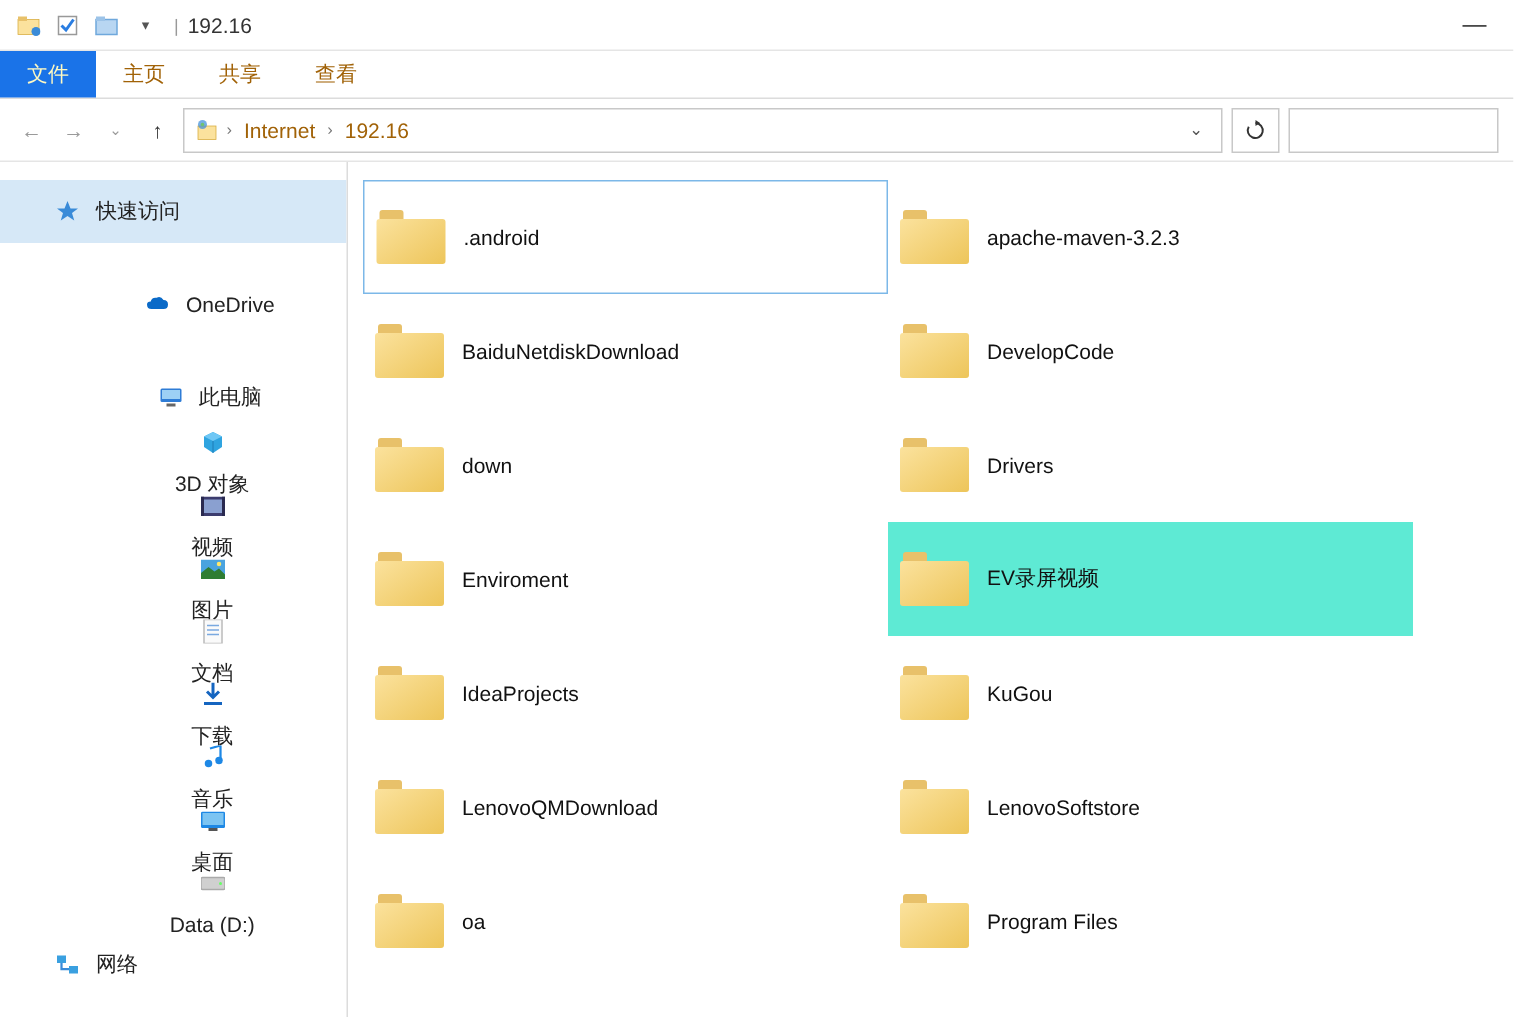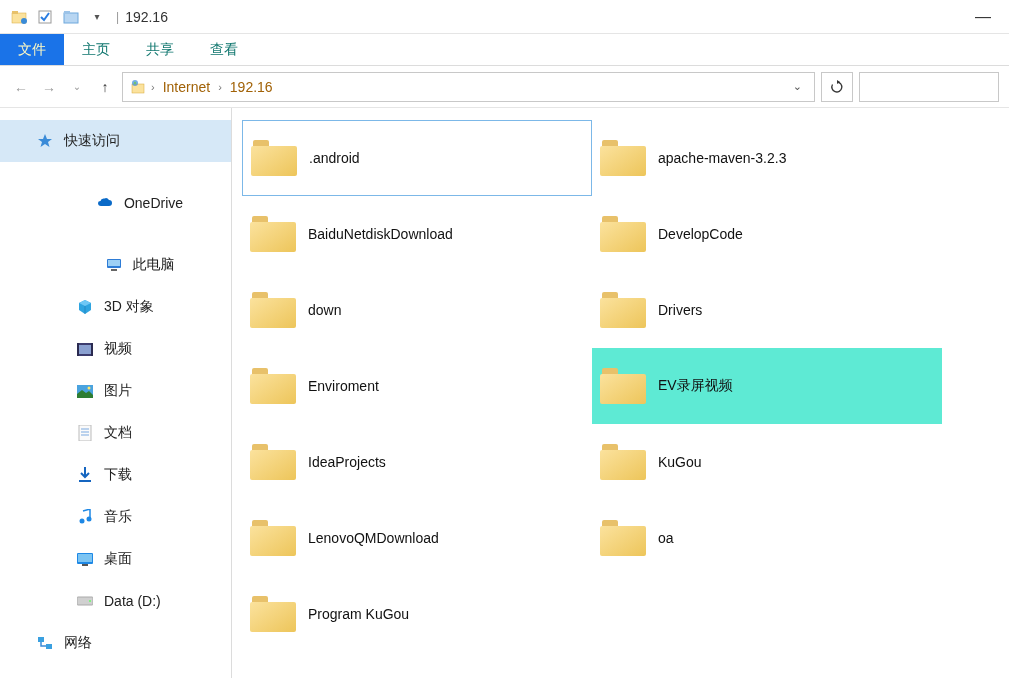--- a/index.html
+++ b/index.html
@@ -32,21 +32,21 @@
       display: flex;
       align-items: stretch;
       border-bottom: 1px solid #dcdcdc;
       background: #fff;
     }
     .tab {
       padding: 0 18px;
       display: flex;
       align-items: center;
       font-size: 14px;
-      color: #0f766e;
+      color: #a16207;
       cursor: pointer;
     }
     .tab.file {
       background: #1a73e8;
       color: #fef9c3;
     }
     
     .navrow {
       height: 42px;
       display: flex;
@@ -117,21 +117,21 @@
       gap: 10px;
       font-size: 14px;
       color: #222;
       cursor:pointer;
     }
     .side-item.quick {
       background: #d6e8f7;
       padding-left: 36px;
     }
     .side-item.top { padding-left: 48px; margin-top: 20px; justify-content: center; }
-    .side-item.sub { padding-left: 76px; }
+    .side-item.sub { padding-left: 52px; flex-direction: column; }
     .side-item.net { padding-left: 36px; margin-top: 0;}
     .side-item .icon { width: 18px; height: 18px; flex-shrink:0;display:flex;align-items:center;justify-content:center; }
     
     .content {
       flex: 1;
       padding: 12px 10px;
     }
     .grid {
       display: grid;
       grid-template-columns: repeat(2, 350px);
@@ -404,21 +404,25 @@
         <div class="item">
           <div class="folder-icon"></div>
           <div class="label">KuGou</div>
         </div>
         <div class="item">
           <div class="folder-icon"></div>
           <div class="label">LenovoQMDownload</div>
         </div>
         <div class="item">
           <div class="folder-icon"></div>
+          <div class="label">LenovoSoftstore</div>
+        </div>
+        <div class="item">
+          <div class="folder-icon"></div>
           <div class="label">oa</div>
         </div>
         <div class="item">
           <div class="folder-icon"></div>
-          <div class="label">Program KuGou</div>
+          <div class="label">Program Files</div>
         </div>
       </div>
   </div>
 </div>
 
 </body></html>

